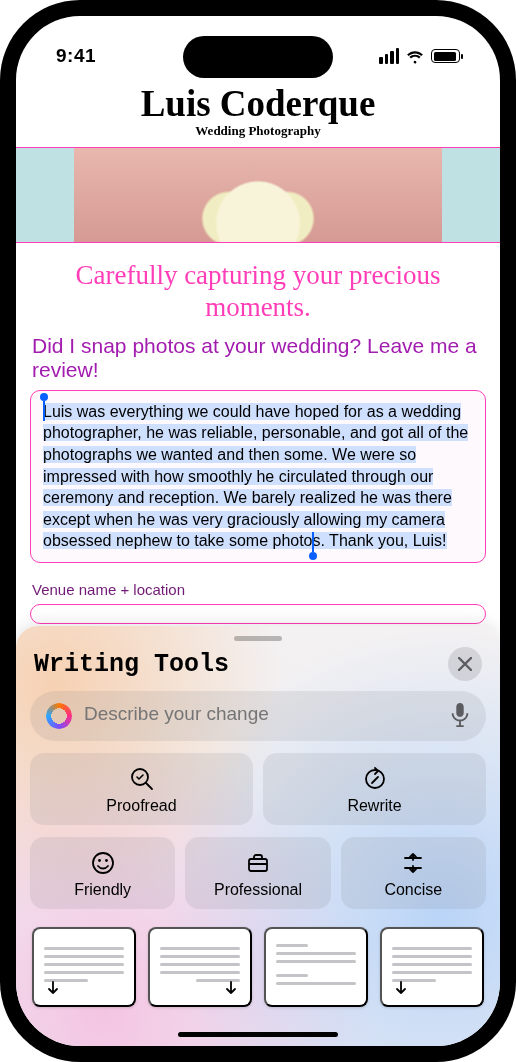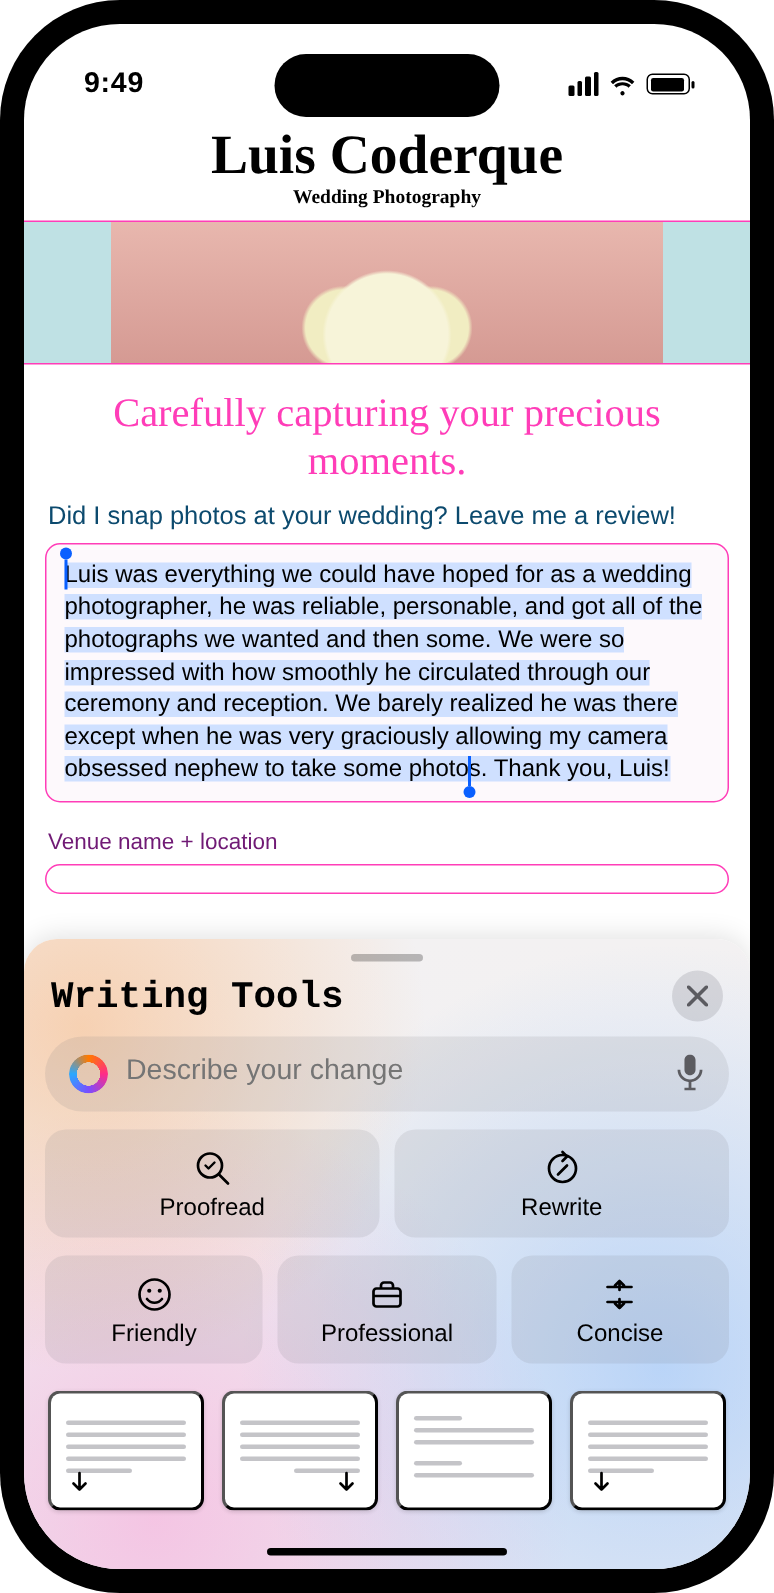--- a/index.html
+++ b/index.html
@@ -86,22 +86,22 @@
   }
   .headline {
     font-family: Liberation Serif, serif;
     color: #ff3db8;
     font-size: 27px;
     text-align: center;
     padding: 16px 24px 10px;
     line-height: 1.2;
   }
   .prompt {
-    font-size: 17px;
-    color: #0c4a6e;
+    font-size: 21px;
+    color: #a21caf;
     padding: 0 16px 8px;
   }
   .review-box {
     margin: 0 14px;
     border: 1.5px solid #ff3db8;
     border-radius: 10px;
     padding: 10px 12px;
     background: #fdf9fc;
     position: relative;
   }
@@ -262,21 +262,21 @@
   }
 </style>
 </head>
 <body>
 
 <div class="device">
   <div class="screen">
     <div class="notch"></div>
 
     <div class="status">
-      <span class="time">9:49</span>
+      <span class="time">9:41</span>
       <div class="right">
         <span class="bars">
             <span></span>
             <span></span>
             <span></span>
             <span></span>
           </span>
         <svg class="wifi" viewBox="0 0 24 18">
             <path d="M12 17.5c.9 0 1.7-.8 1.7-1.7S12.9 14 12 14s-1.7.8-1.7 1.7.8 1.8 1.7 1.8zM4.4 8.5C6.5 6.5 9.1 5.4 12 5.4s5.5 1.1 7.6 3.1l1.9-1.9C18.8 4 15.5 2.6 12 2.6S5.2 4 2.5 6.6l1.9 1.9zM7.2 11.3c1.3-1.2 3-1.9 4.8-1.9s3.5.7 4.8 1.9l1.9-1.9C16.9 8 14.6 7 12 7s-4.9 1-6.7 2.4l1.9 1.9z" fill="#000"></path>
           </svg>

